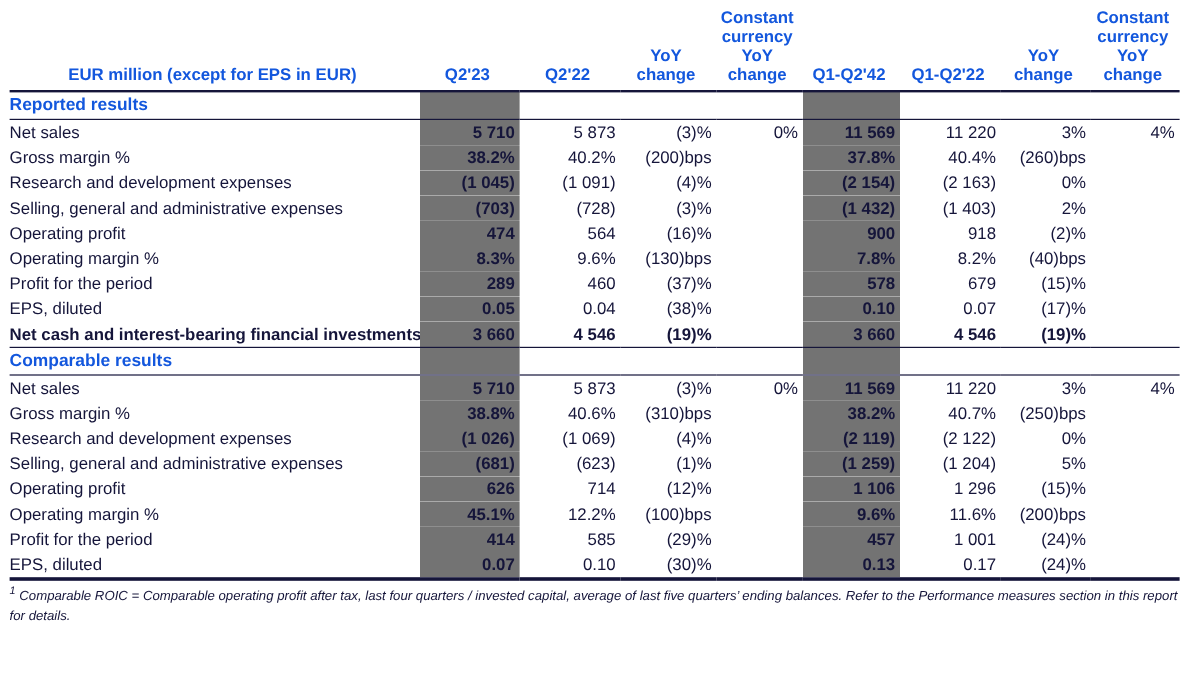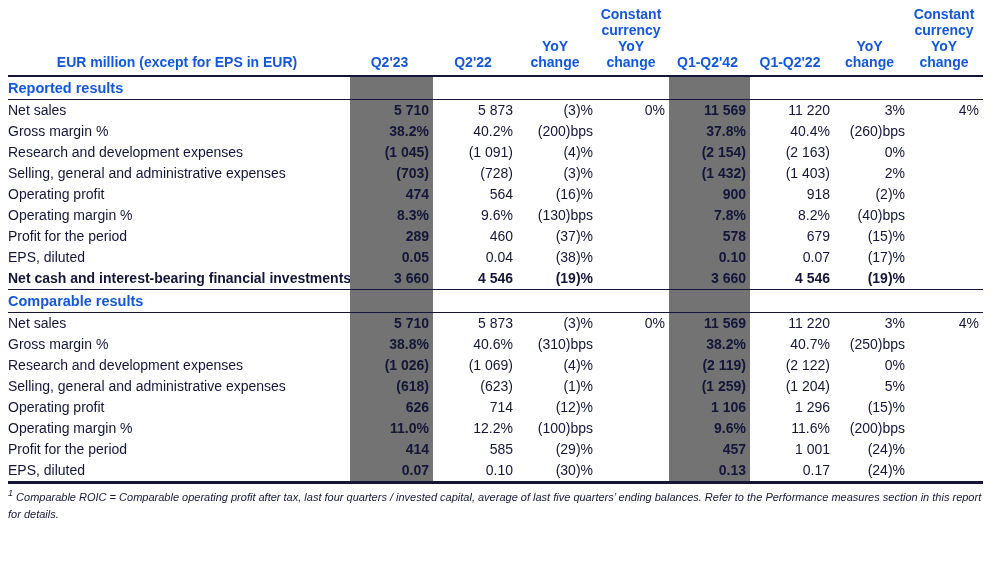--- a/index.html
+++ b/index.html
@@ -243,21 +243,21 @@
           <td class="num">(1 069)</td>
           <td class="num">(4)%</td>
           <td class="num"></td>
           <td class="num hl bold">(2 119)</td>
           <td class="num">(2 122)</td>
           <td class="num">0%</td>
           <td class="num"></td>
         </tr>
         <tr>
           <td class="label">Selling, general and administrative expenses</td>
-          <td class="num hl bold">(618)</td>
+          <td class="num hl bold">(681)</td>
           <td class="num">(623)</td>
           <td class="num">(1)%</td>
           <td class="num"></td>
           <td class="num hl bold">(1 259)</td>
           <td class="num">(1 204)</td>
           <td class="num">5%</td>
           <td class="num"></td>
         </tr>
         <tr>
           <td class="label">Operating profit</td>
@@ -265,21 +265,21 @@
           <td class="num">714</td>
           <td class="num">(12)%</td>
           <td class="num"></td>
           <td class="num hl bold">1 106</td>
           <td class="num">1 296</td>
           <td class="num">(15)%</td>
           <td class="num"></td>
         </tr>
         <tr>
           <td class="label">Operating margin %</td>
-          <td class="num hl bold">11.0%</td>
+          <td class="num hl bold">45.1%</td>
           <td class="num">12.2%</td>
           <td class="num">(100)bps</td>
           <td class="num"></td>
           <td class="num hl bold">9.6%</td>
           <td class="num">11.6%</td>
           <td class="num">(200)bps</td>
           <td class="num"></td>
         </tr>
         <tr>
           <td class="label">Profit for the period</td>

